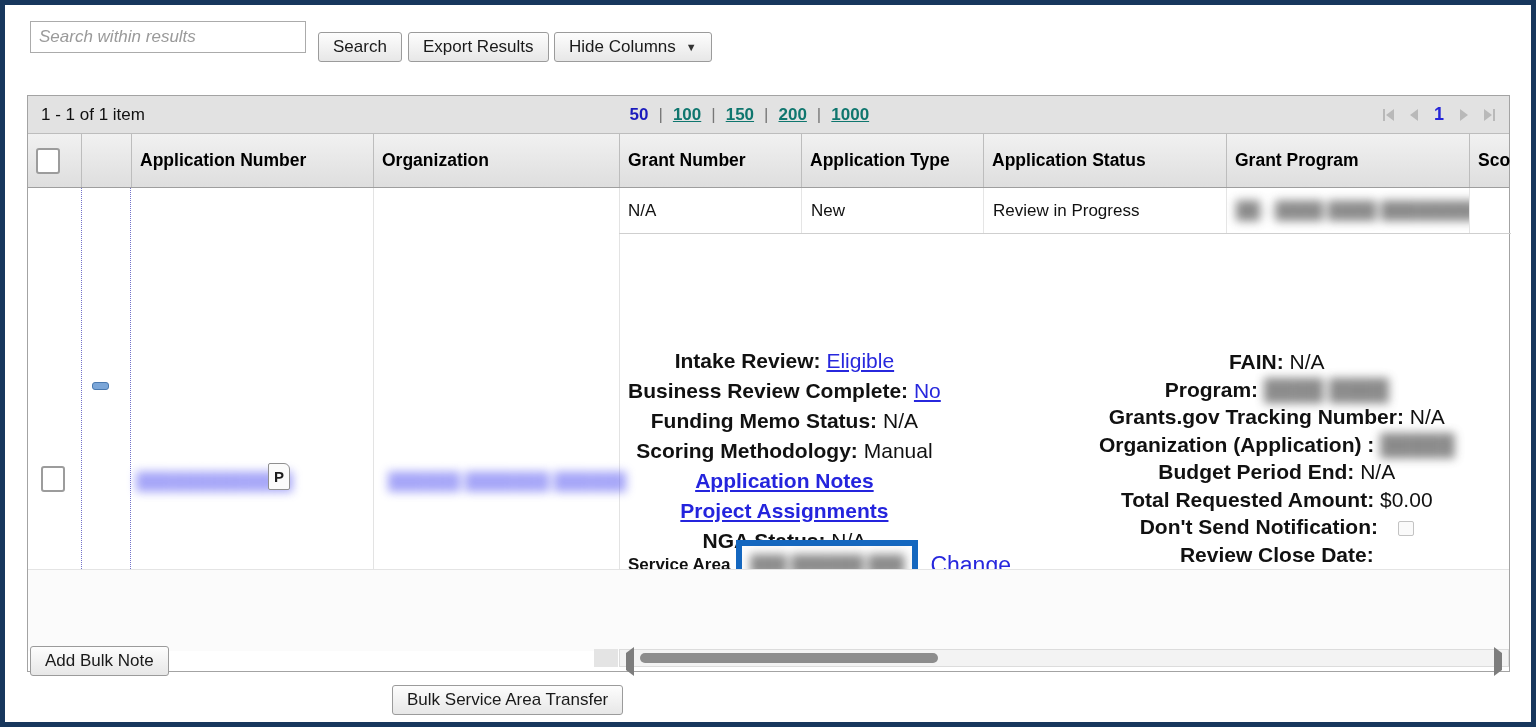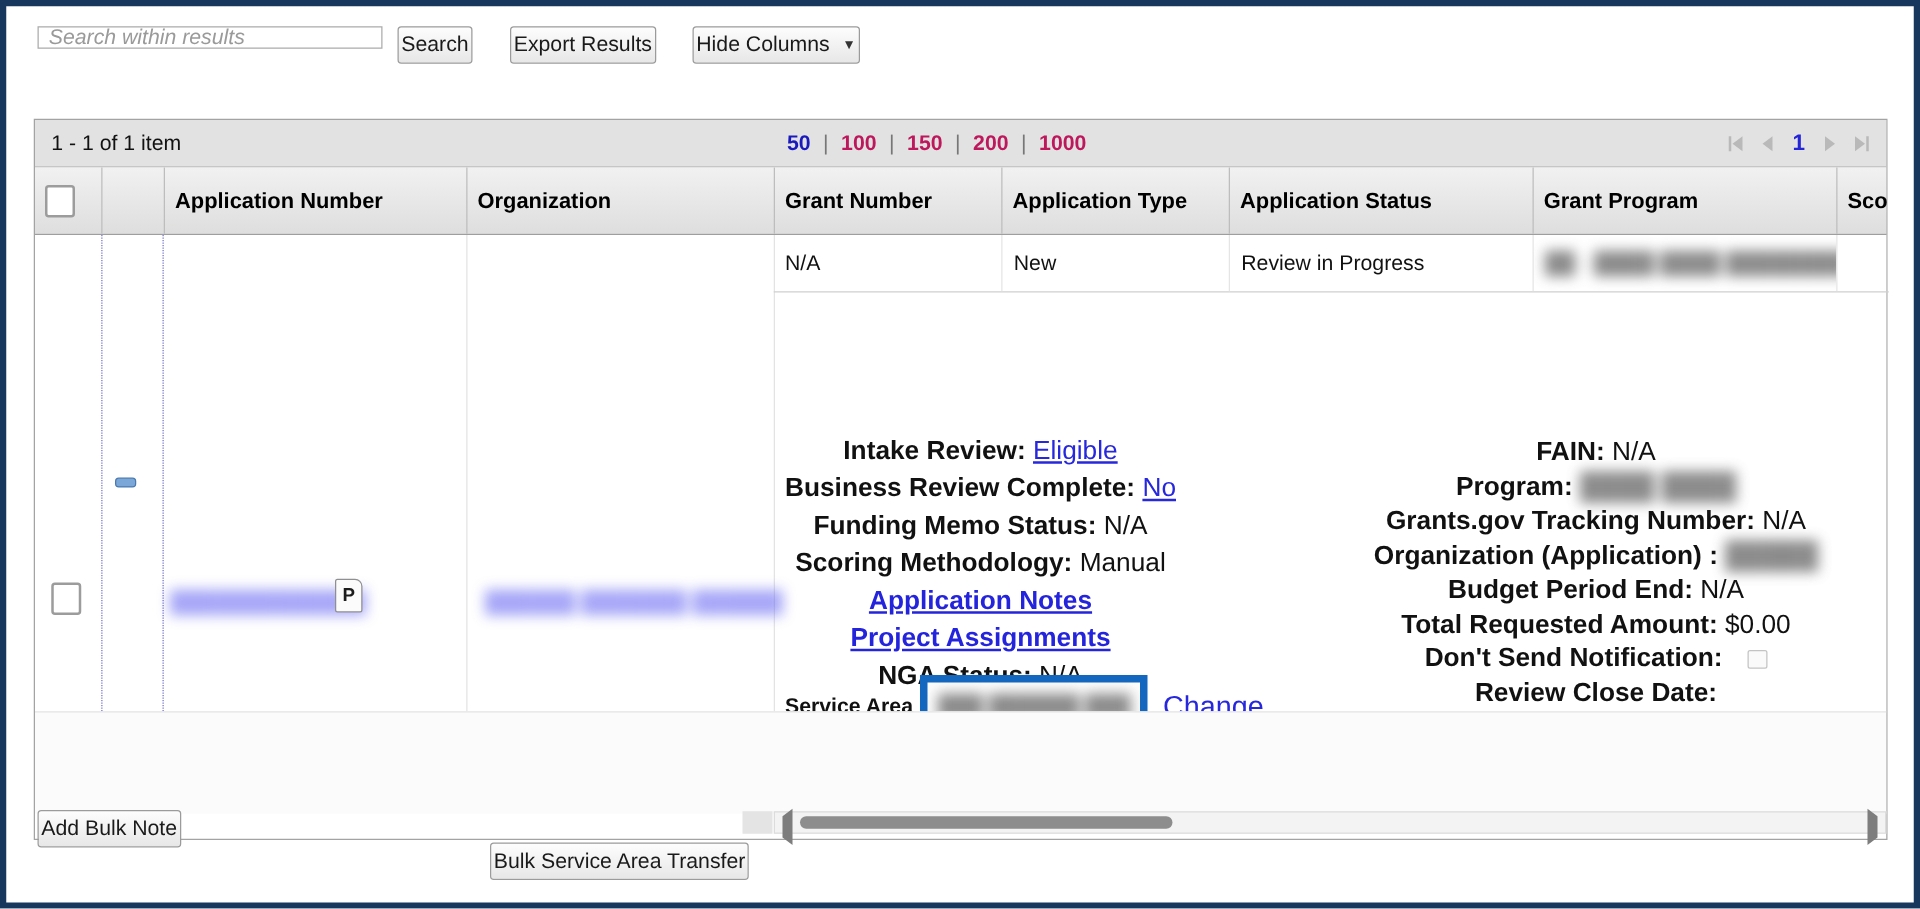--- a/index.html
+++ b/index.html
@@ -4,26 +4,26 @@
 <style>
   * { margin:0; padding:0; box-sizing:border-box; }
   html,body { background:#fff; }
   body { font-family:"Liberation Sans", sans-serif; color:#111; }
   #page { position:relative; width:1536px; height:727px; background:#fff; overflow:hidden; }
   #page-border { position:absolute; inset:0; border:5px solid #17375d; pointer-events:none; z-index:50; }
 
   
   .btn {
     display:inline-flex; align-items:center; justify-content:center; gap:8px;
-    height:30px; padding:0 2px; font-size:17px; color:#1a1a1a;
+    height:30px; padding:0 14px; font-size:17px; color:#1a1a1a;
     background:linear-gradient(#fdfdfd,#e7e7e7); border:1px solid #9b9b9b; border-radius:3px;
-    cursor:pointer; white-space:nowrap;
+    cursor:pointer; white-space:nowrap;margin-top:11px;
   }
   #search-input {
-    position:absolute; left:30px; top:21px; width:276px; height:18px;
+    position:absolute; left:30px; top:21px; width:276px; height:32px;
     border:1px solid #ababab; padding:0 8px; font-size:17px; font-style:italic; color:#555;
     font-family:"Liberation Sans", sans-serif;
   }
   #search-input::placeholder { color:#9a9a9a; font-style:italic; }
   #btn-search  { position:absolute; left:318px; top:21px; }
   #btn-export  { position:absolute; left:408px; top:21px; }
   #btn-hidecol { position:absolute; left:554px; top:21px; }
   #btn-orp     { position:absolute; left:29px;  top:59px; }
   .dd-arrow { font-size:11px; color:#333; margin-left:2px; }
 
@@ -31,21 +31,21 @@
   #grid { position:absolute; left:27px; top:95px; width:1483px; height:577px;
           border:1px solid #a3a3a3; background:#fff; }
 
   #infobar { position:absolute; left:0; top:0; width:100%; height:38px;
              background:#e2e2e2; border-bottom:1px solid #bdbdbd;
              display:flex; align-items:center; font-size:17px;padding-left:24px; }
   #count-text { position:absolute; left:13px; color:#111; }
   #page-sizes { position:absolute; left:50%; transform:translateX(-58%);
                 display:flex; align-items:center; gap:10px; font-weight:bold; }
   #page-sizes .sep { color:#777; font-weight:normal; }
-  .size-link { color:#be185d; cursor:pointer; }
+  .size-link { color:#0f766e; text-decoration:underline; cursor:pointer; }
   .size-link.active { color:#1b1bbd; text-decoration:none; cursor:default; }
   #pager { position:absolute; right:14px; display:flex; align-items:center; gap:16px; }
   .pg-ico { display:inline-flex; align-items:center; gap:1px; cursor:pointer; }
   .tri { width:0; height:0; border-top:6px solid transparent; border-bottom:6px solid transparent; }
   .tri.r { border-left:8px solid #b9b9b9; }
   .tri.l { border-right:8px solid #b9b9b9; }
   .pg-bar { width:2px; height:12px; background:#b9b9b9; }
   #pager-current { color:#2525d8; font-weight:bold; font-size:18px; }
 
   #header-row { position:absolute; left:0; top:38px; width:100%; height:54px;
@@ -105,21 +105,21 @@
   #hscroll { position:absolute; left:591px; top:553px; width:890px; height:18px;
              background:#f3f3f3; border:1px solid #dcdcdc; }
   #hscroll .arrow { position:absolute; top:3px; cursor:pointer; }
   #hs-left  { left:6px; }  #hs-right { right:6px; }
   #hscroll .arrow .tri.l { border-right-color:#7d7d7d; }
   #hscroll .arrow .tri.r { border-left-color:#7d7d7d; }
   #hs-thumb { position:absolute; left:20px; top:3px; width:298px; height:10px;
               background:#8d8d8d; border-radius:5px; cursor:grab; }
 
   
-  #btn-bulknote { position:absolute; left:30px;  top:648px;justify-content:flex-end; }
+  #btn-bulknote { position:absolute; left:30px;  top:635px;justify-content:flex-end; }
   #btn-manage   { position:absolute; left:180px; top:674px; }
   #btn-bulksat  { position:absolute; left:392px; top:674px; }
 </style>
 </head>
 <body>
 
 <div id="page">
 
   <input id="search-input" type="text" placeholder="Search within results" style="">
   <button id="btn-search" class="btn">

